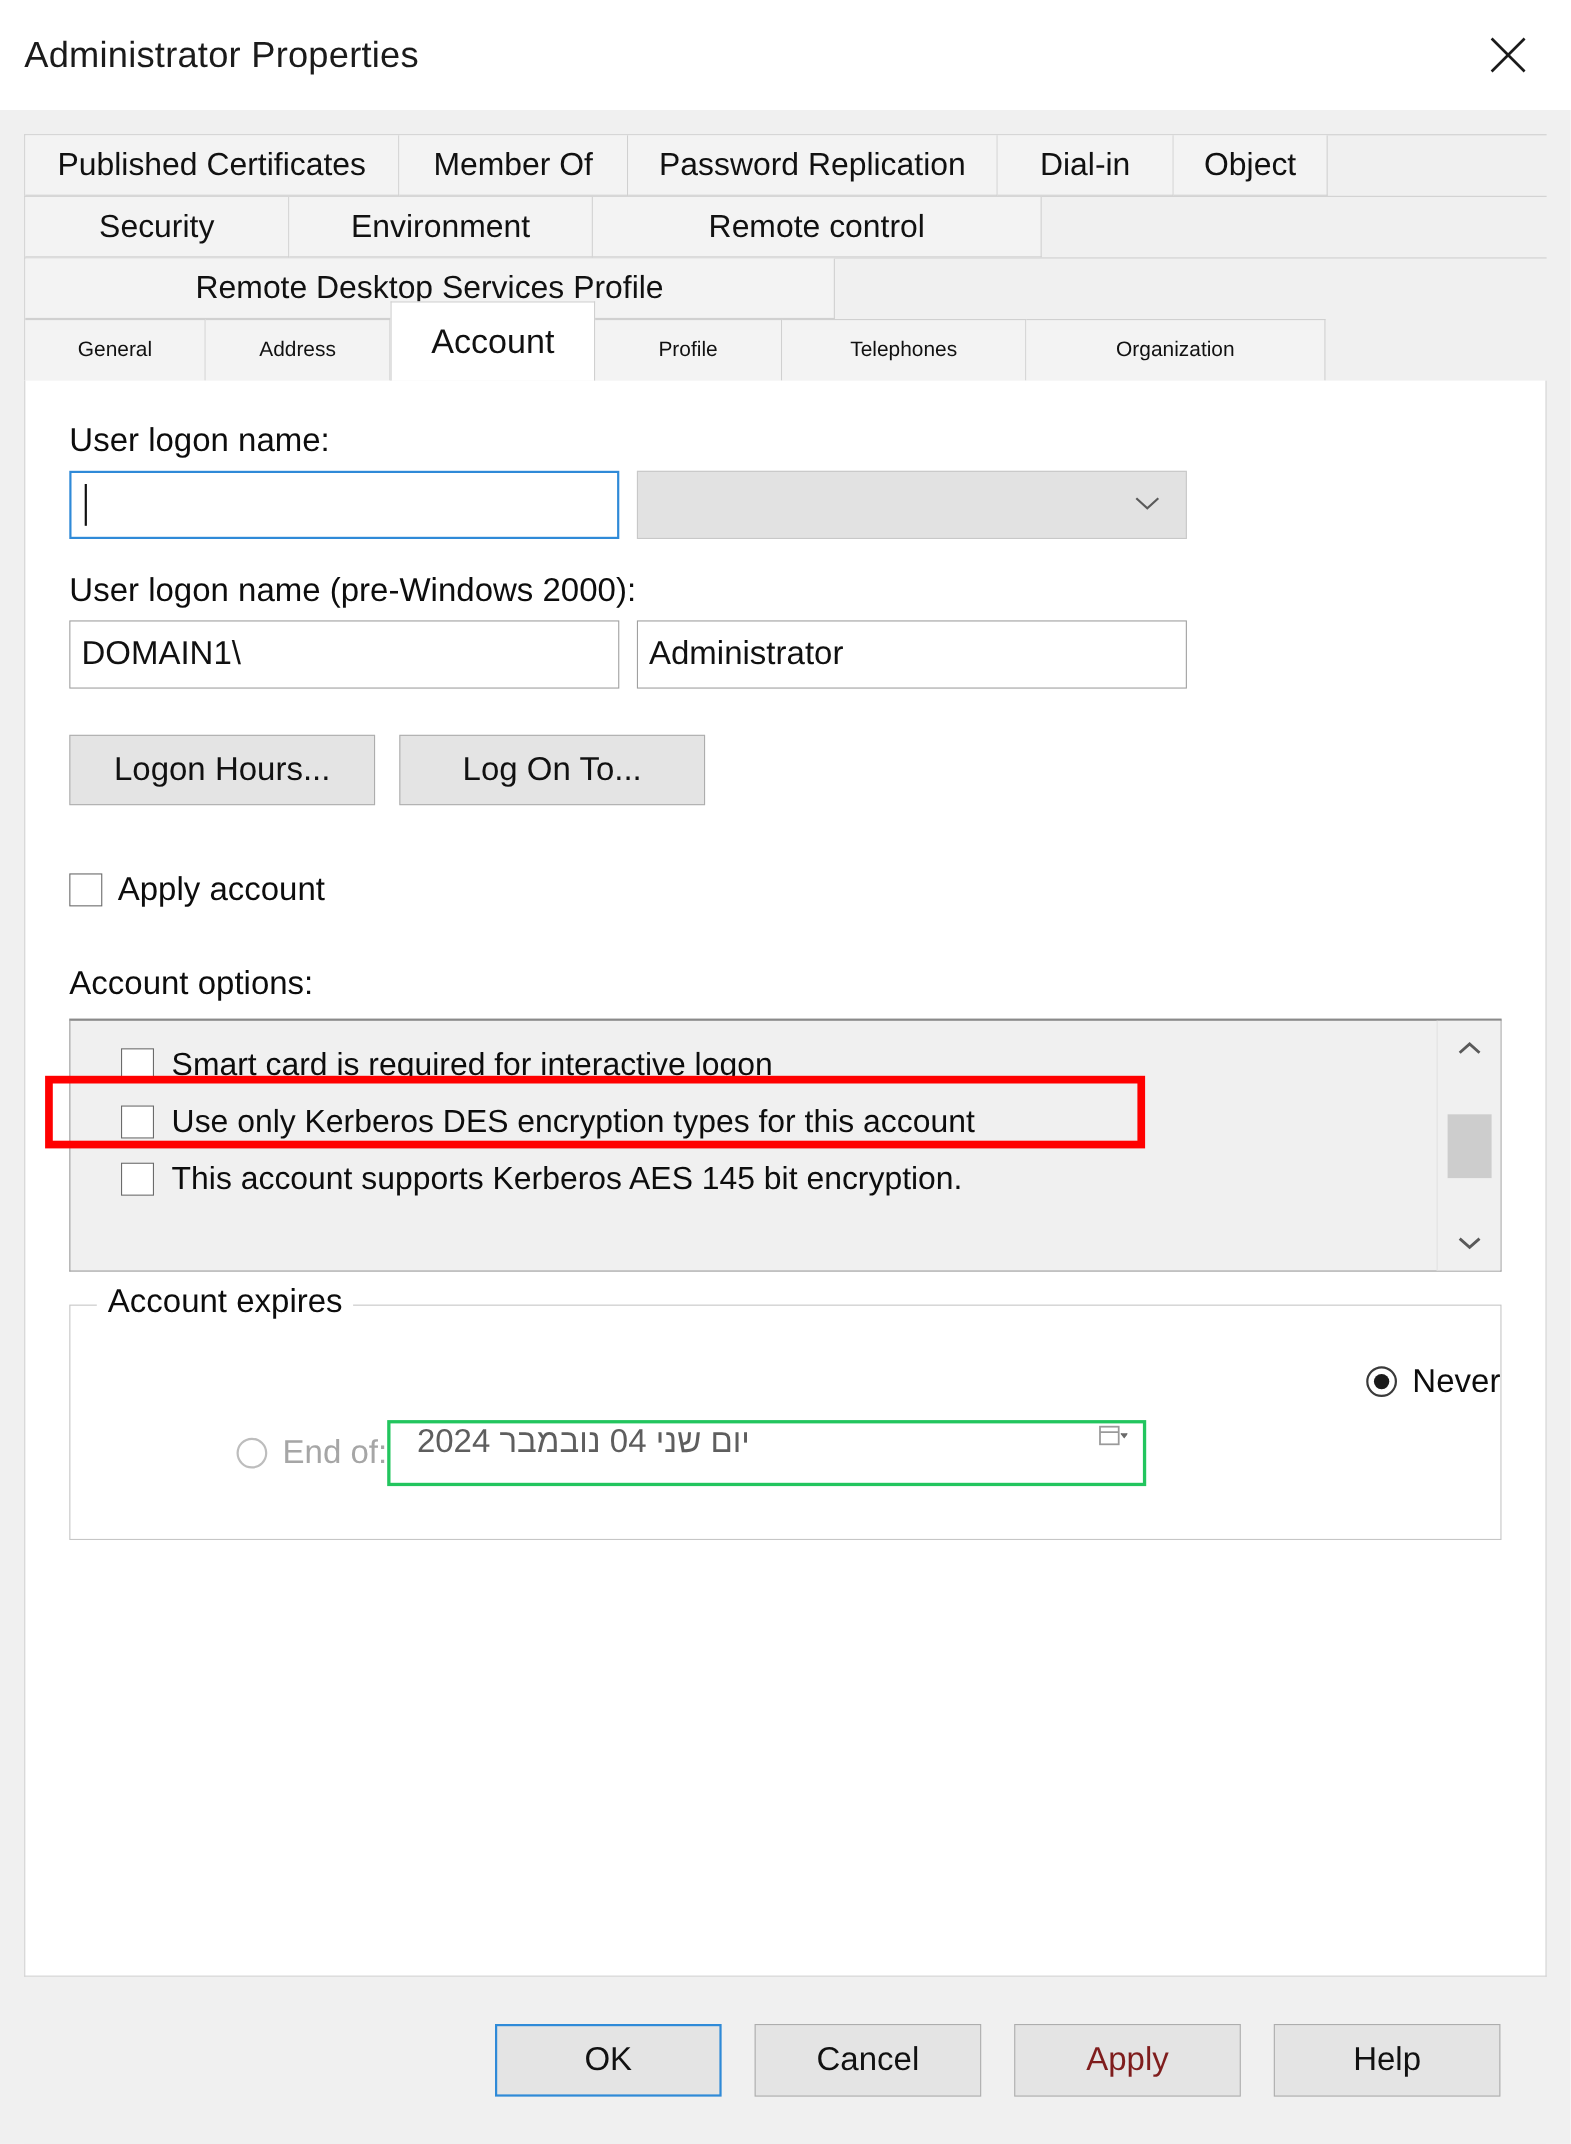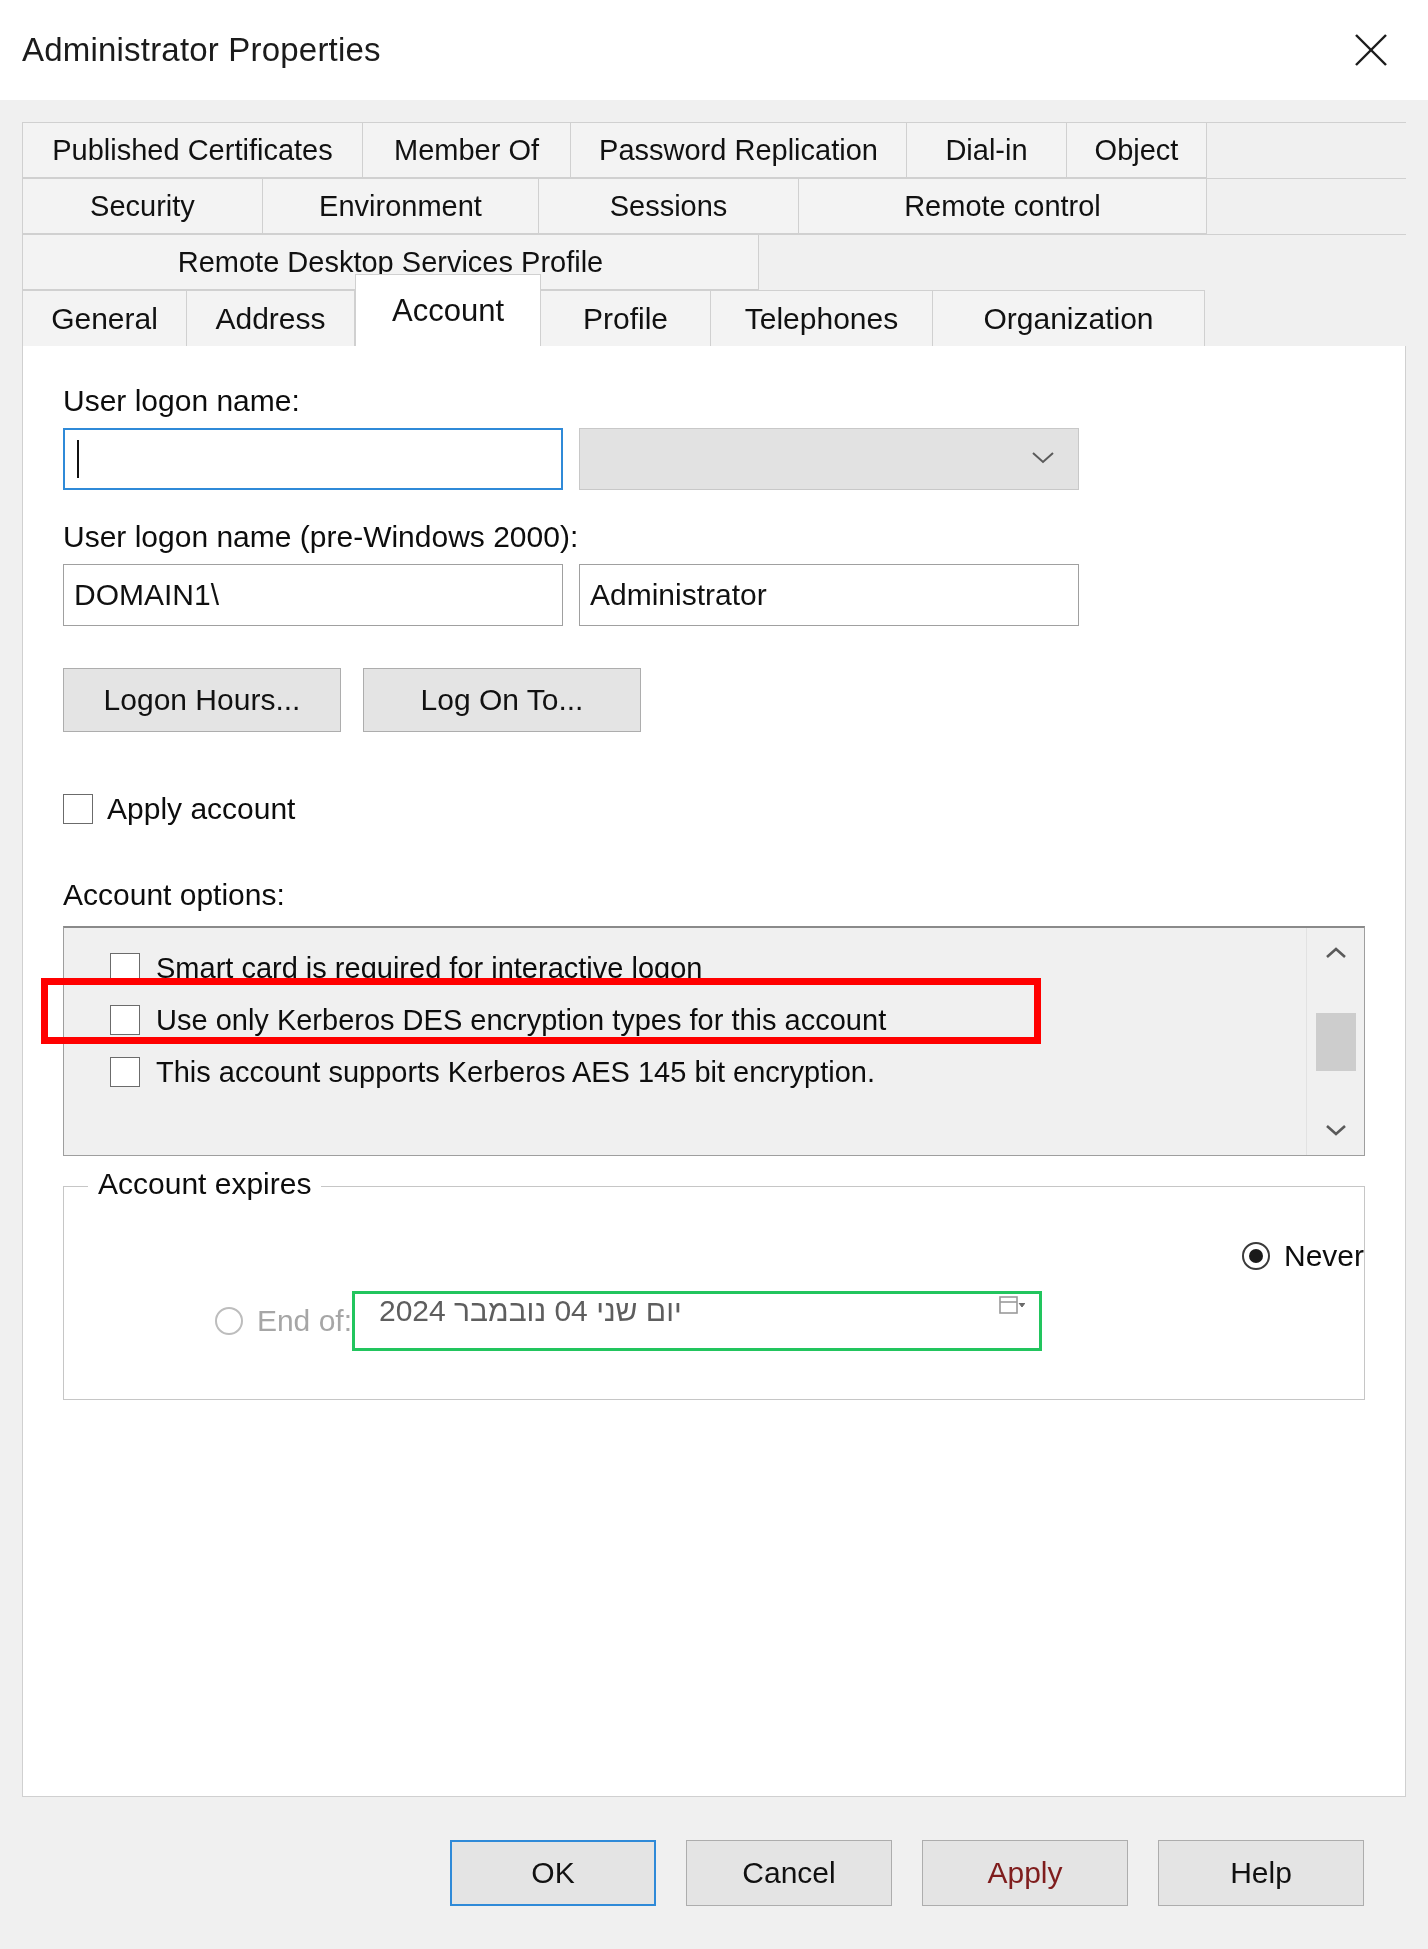--- a/index.html
+++ b/index.html
@@ -79,21 +79,21 @@
     border-left: 1px solid #d0d0d0;
     position: relative;
     align-items: flex-end;
   }
   #row-active .tab {
     height: 56px;
     border-right: 1px solid #d0d0d0;
     border-top: 1px solid #d0d0d0;
     background: #f3f3f3;
     display: flex; align-items: center; justify-content: center;
-    font-size: 30px; color: #111; white-space: nowrap;
+    font-size: 19px; color: #111; white-space: nowrap;
     cursor: pointer; padding: 0 6px;
   }
   #row-active .tab.active {
     height: 72px;
     background: #ffffff;
     border-top: 1px solid #d0d0d0;
     border-right: 1px solid #d0d0d0;
     border-left: 1px solid #d0d0d0;
     margin-bottom: 0;
     position: relative;
@@ -325,23 +325,20 @@
             <span>Object</span>
           </div>
       </div>
 
       <div class="tabrow">
         <div class="tab" style="width:240px">
             <span>Security</span>
           </div>
         <div class="tab" style="width:276px">
             <span>Environment</span>
-          </div>
-        <div class="tab" style="width:260px">
-            <span>Sessions</span>
           </div>
         <div class="tab" style="width:408px">
             <span>Remote control</span>
           </div>
       </div>
 
       <div class="tabrow">
         <div class="tab" style="width:736px">
             <span>Remote Desktop Services Profile</span>
           </div>

